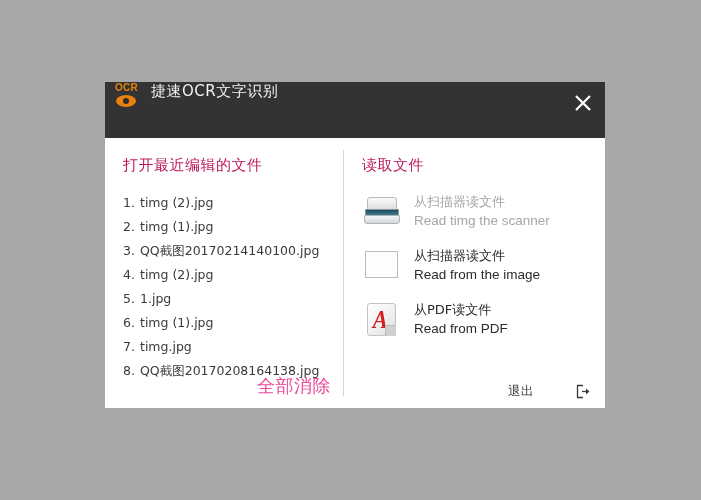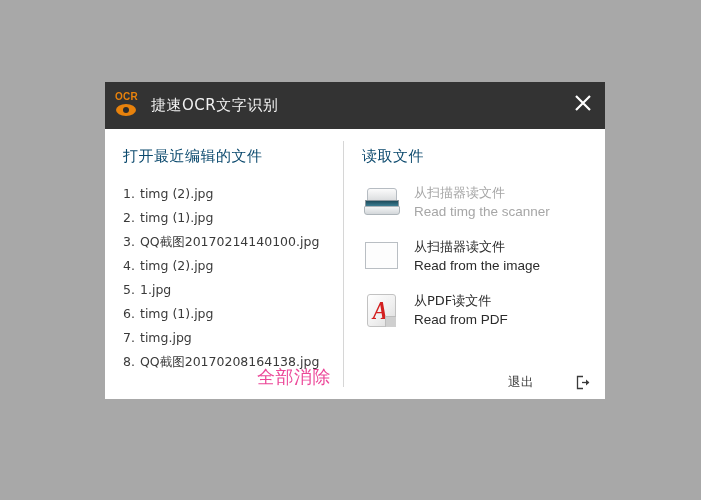--- a/index.html
+++ b/index.html
@@ -20,24 +20,24 @@
     top: 82px;
     width: 500px;
     height: 312px;
     background: #ffffff;
     box-shadow: 0 0 0 0 rgba(0,0,0,0);
   }
 
   
   #title-bar {
     position: relative;
-    height: 47px;
+    height: 56px;
     background: #333333;
     display: flex;
-    align-items: center;
+    align-items: flex-start;
   }
   #app-logo {
     width: 30px;
     height: 30px;
     margin-left: 8px;
     position: relative;
     flex: 0 0 auto;
   }
   #app-logo .ocr-text {
     position: absolute;
@@ -110,21 +110,21 @@
   }
   #right-pane {
     flex: 1 1 auto;
     box-sizing: border-box;
     padding: 18px 14px 0 18px;
     position: relative;
   }
 
   .pane-heading {
     font-size: 15px;
-    color: #0c4a6e;
+    color: #be185d;
     margin: 0 0 16px 0;
     font-weight: normal;
     letter-spacing: 0.5px;
     font-family: "DejaVu Sans", "Liberation Sans", sans-serif;
   }
 
   
   #recent-list {
     list-style: none;
     margin: 0;

